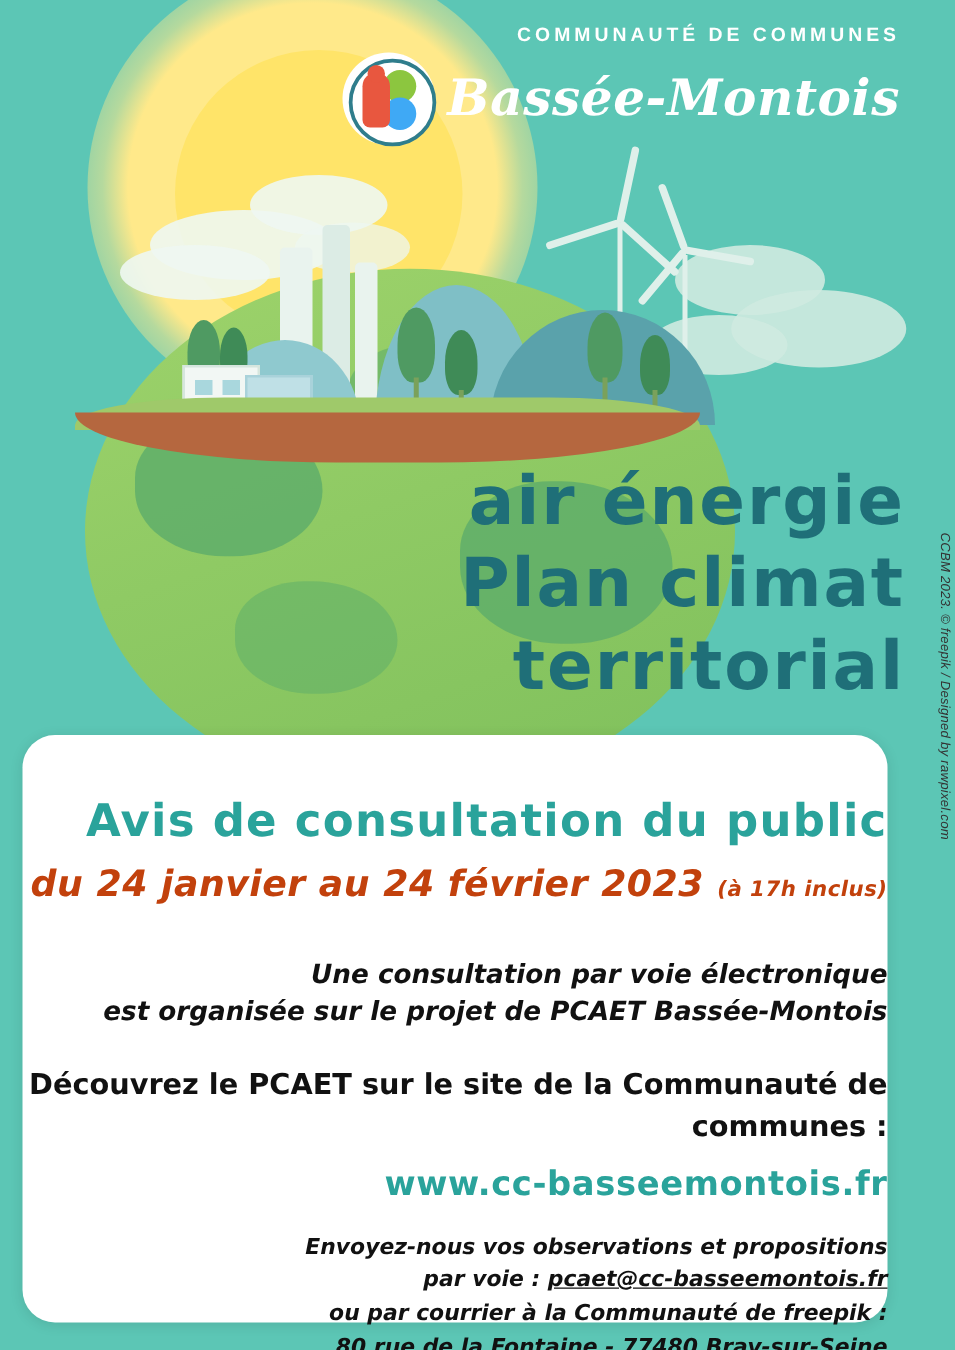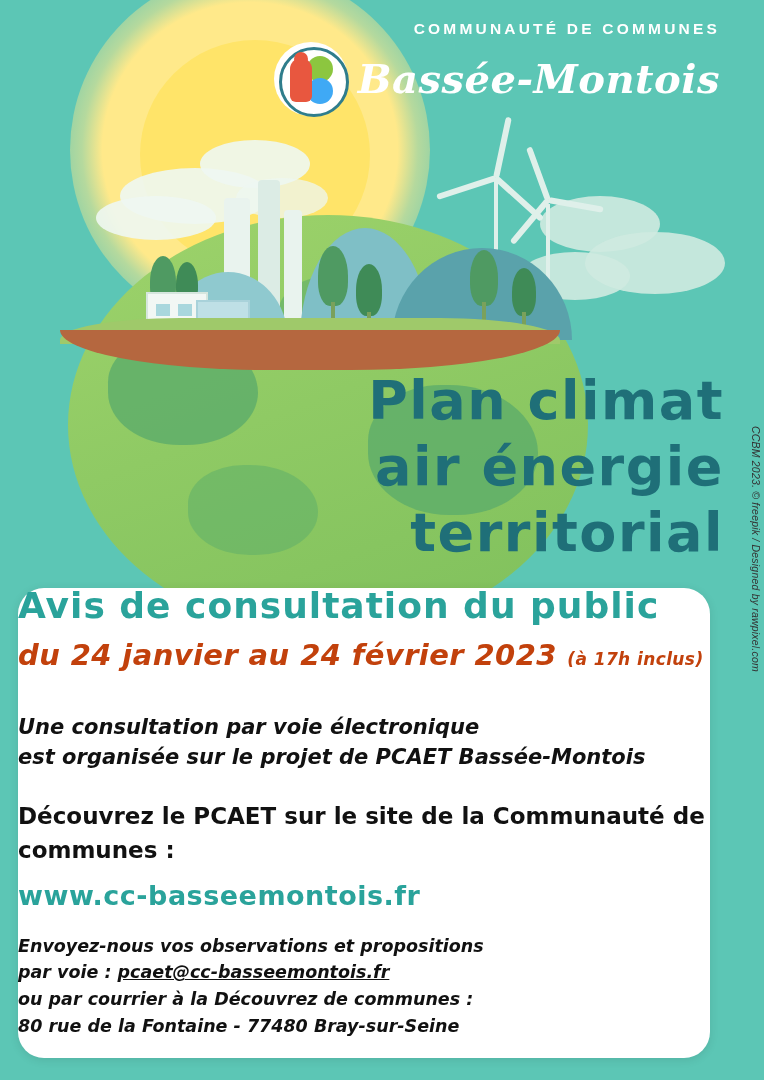--- a/index.html
+++ b/index.html
@@ -179,21 +179,22 @@
   .big-title div { white-space: nowrap; }
 
   
   .card {
     position: absolute;
     left: 18px; top: 588px;
     width: 692px; height: 470px;
     background: #ffffff;
     border-radius: 26px;
     box-shadow: 0 2px 10px rgba(0,0,0,0.10);
-    text-align: left;
+    text-align: right;
+    padding-top: 52px;
     box-sizing: border-box;
   }
 
   .h1 {
     font-family: "DejaVu Sans", sans-serif;
     font-weight: 700;
     font-size: 36px;
     color: #2aa39b;
     letter-spacing: 1px;
     line-height: 1;
@@ -356,22 +357,22 @@
         <div class="swoosh-g"></div>
         <div class="swoosh-b"></div>
         <div class="fig"></div>
         <div class="fig-head"></div>
       </div>
       <div class="logo-name">Bassée-Montois</div>
     </div>
   </div>
 
   <div class="big-title">
+    <div>air énergie</div>
     <div>Plan climat</div>
-    <div>air énergie</div>
     <div>territorial</div>
   </div>
 
   <div class="card">
     <div class="h1">Avis de consultation du public</div>
 
     <div class="h2">
       <span>du 24 janvier au 24 février 2023</span>
       <span class="small">(à 17h inclus)</span>
     </div>
@@ -383,21 +384,21 @@
 
     <div class="p">Découvrez le PCAET sur le site de la Communauté de communes :</div>
 
     <div class="url">www.cc-basseemontois.fr</div>
 
     <div class="p2">
       <div>Envoyez-nous vos observations et propositions</div>
       <div>
         <span>par voie : </span><span class="mail">pcaet@cc-basseemontois.fr</span>
       </div>
-      <div>ou par courrier à la Découvrez de communes :</div>
+      <div>ou par courrier à la Communauté de freepik :</div>
       <div>80 rue de la Fontaine - 77480 Bray-sur-Seine</div>
     </div>
   </div>
 
   <div class="credit">
     <span class="credit-inner">CCBM 2023. © freepik / Designed by rawpixel.com</span>
   </div>
 
 </div>
 

